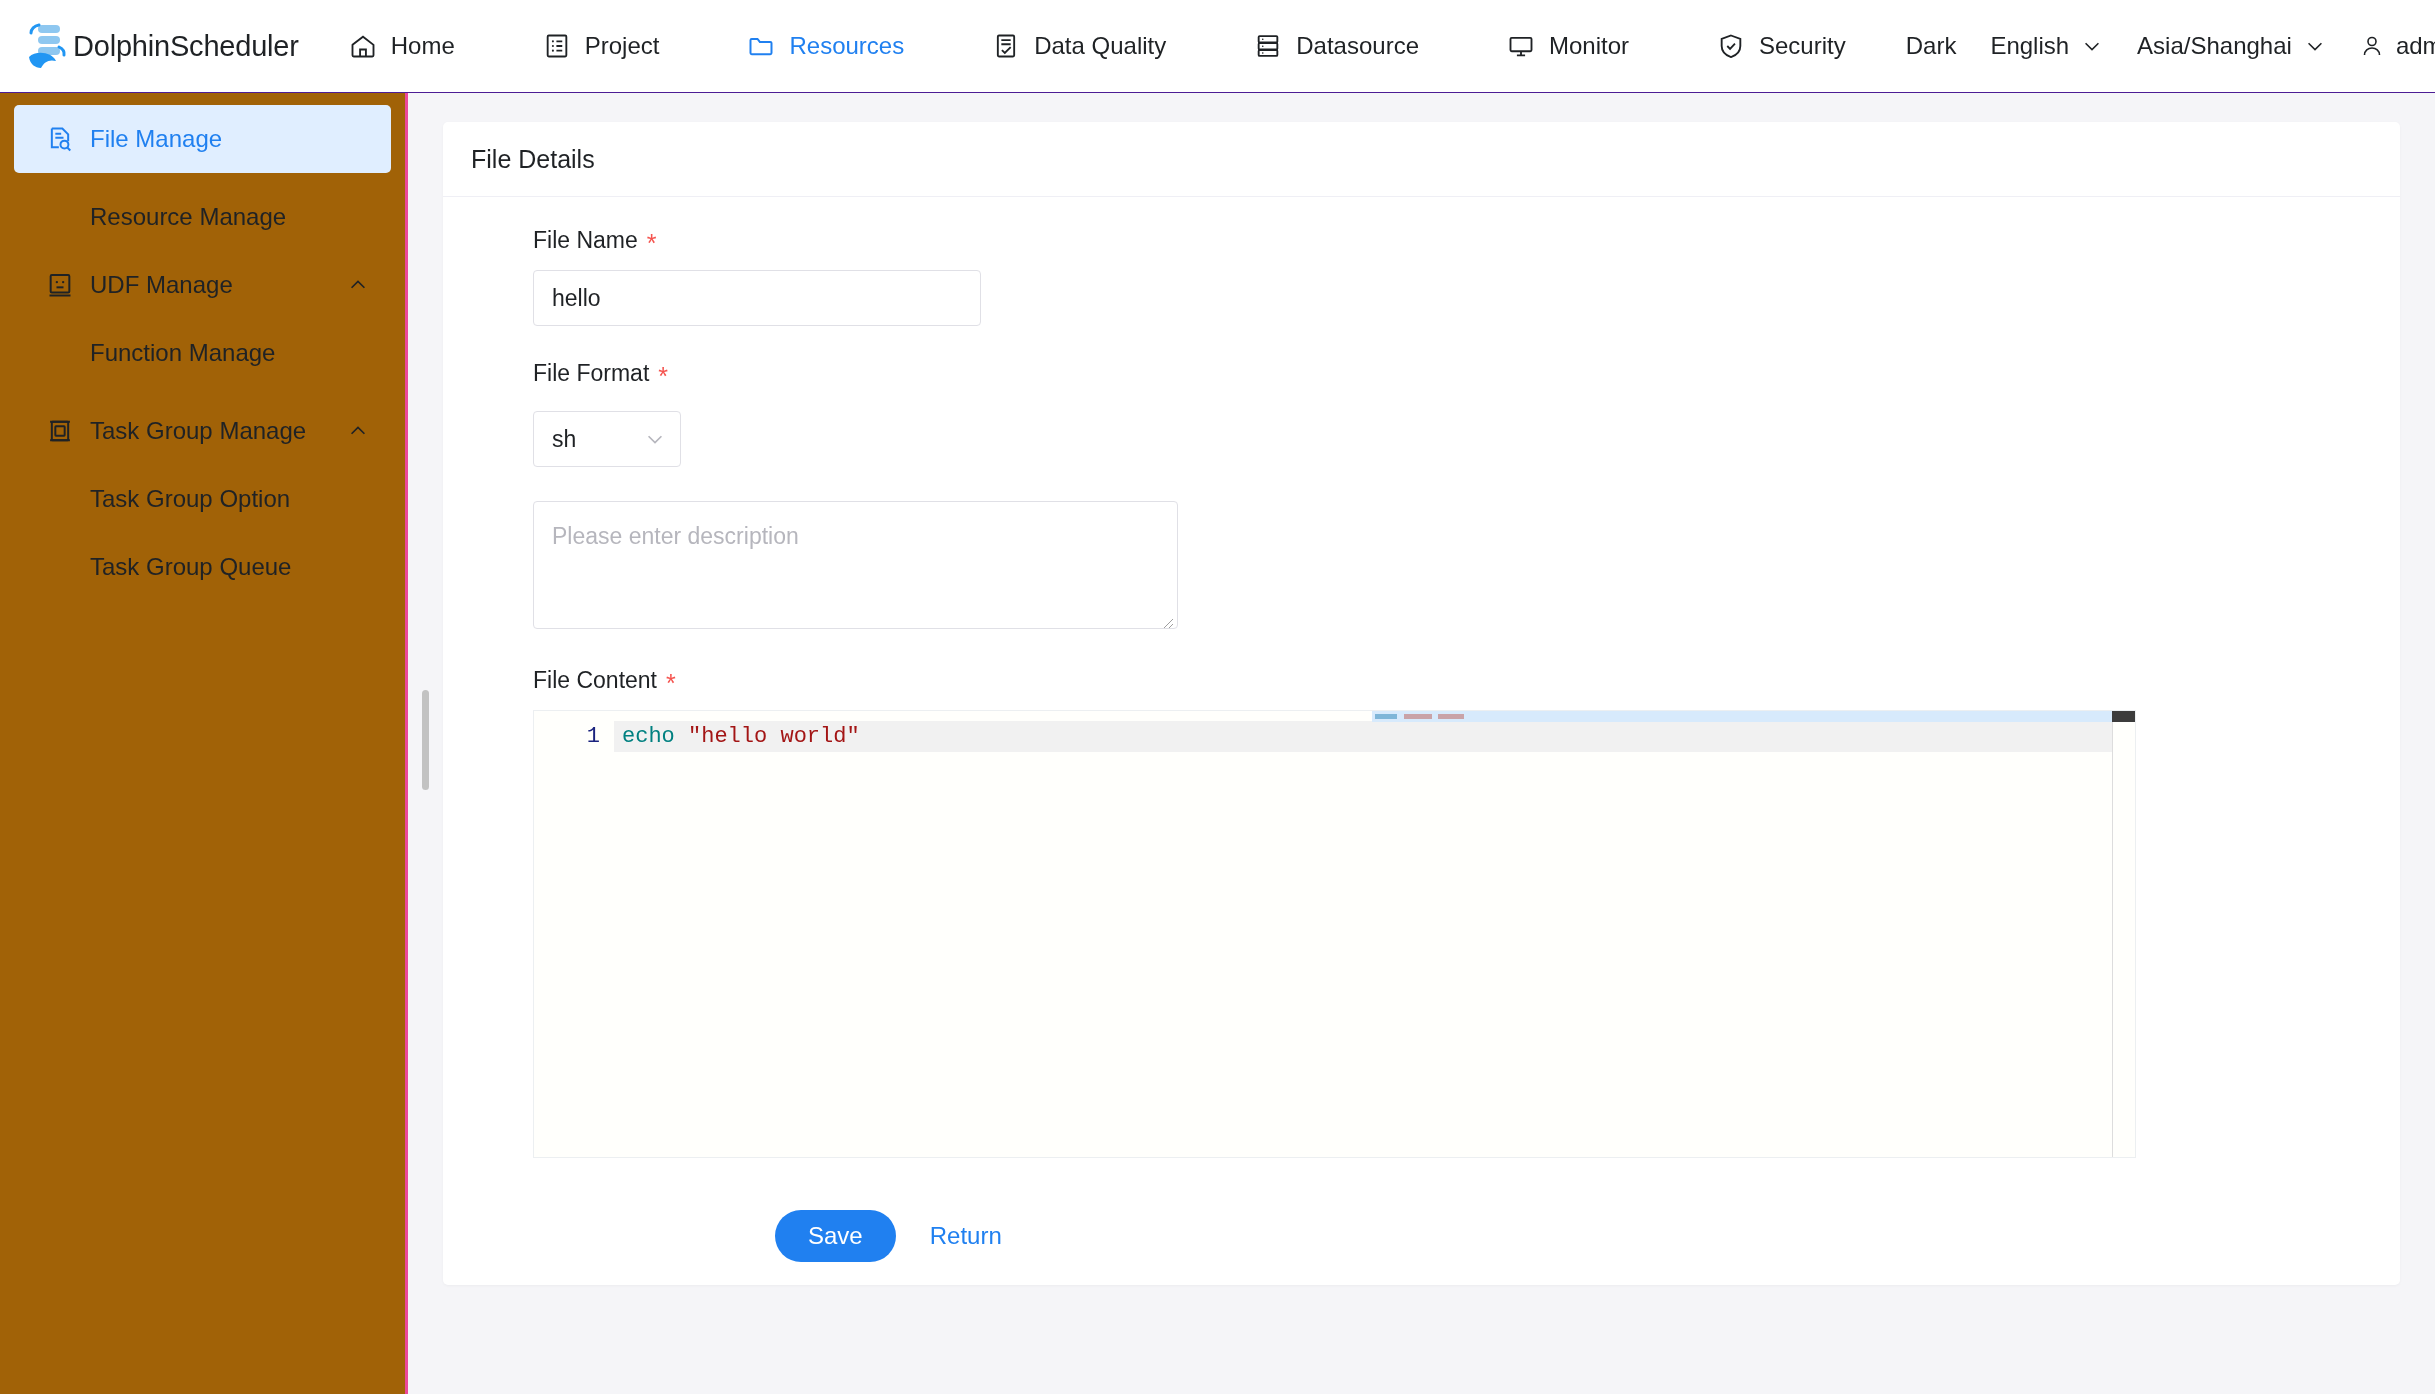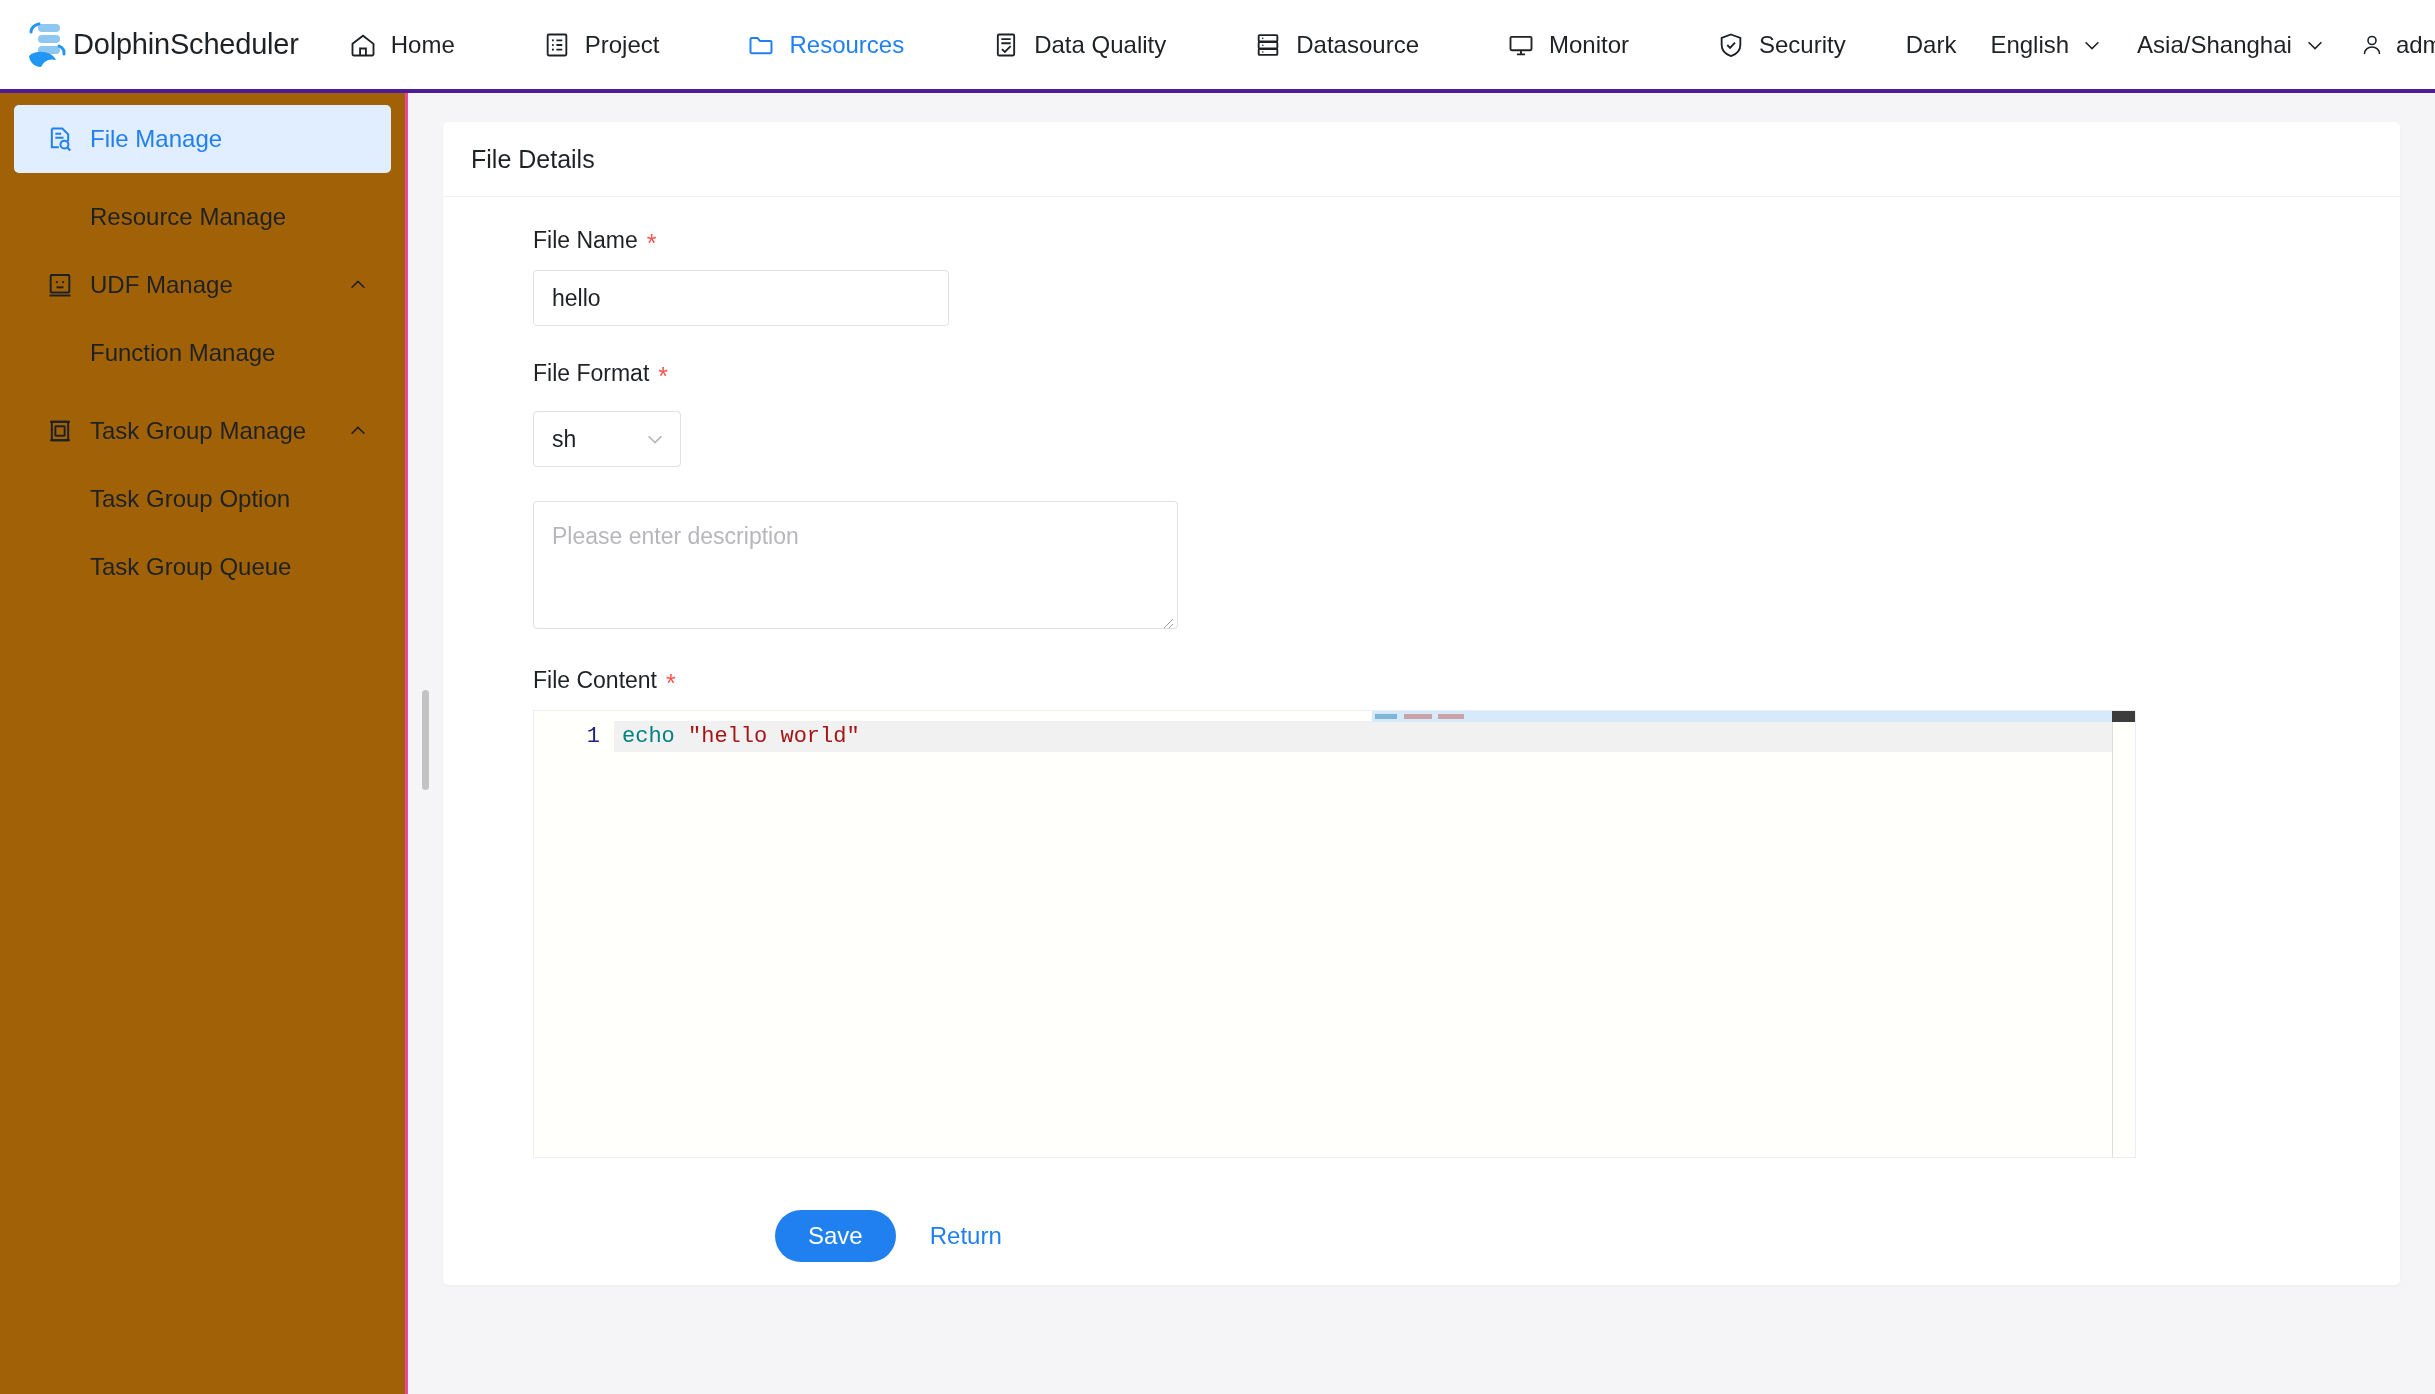--- a/index.html
+++ b/index.html
@@ -10,21 +10,21 @@
     background: #f5f5f8;
     font-family: "Liberation Sans", sans-serif;
     -webkit-font-smoothing: antialiased;
   }
 
   
   .navbar {
     position: absolute; top: 0; left: 0;
     width: 2435px; height: 93px;
     background: #ffffff;
-    border-bottom: 4px solid #4c1d95;
+    border-bottom: 1px solid #4c1d95;
     display: flex; align-items: center;
     z-index: 20;
   }
   .brand {
     display: flex; align-items: center;
     margin-left: 22px; margin-right: 24px;
     height: 93px;
   }
   .brand-logo { width: 46px; height: 50px; flex: none; }
   .brand-name {
@@ -124,21 +124,21 @@
     font-size: 23px; color: #1f2225;
     margin-bottom: 16px; display: flex; align-items: center;
   }
   .req {
     color: #f5544f; font-size: 25px;
     margin-left: 9px; line-height: 1;
     position: relative; top: 3px;
   }
 
   .text-input {
-    width: 416px; height: 56px;
+    width: 448px; height: 56px;
     border: 1px solid #e0e0e6; border-radius: 4px;
     background: #fff; font-size: 23px; color: #1f2225;
     padding: 0 18px; outline: none;
     font-family: "Liberation Sans", sans-serif;
   }
   .field-block { margin-bottom: 34px; }
 
   .select-box {
     width: 148px; height: 56px;
     border: 1px solid #e0e0e6; border-radius: 4px;

